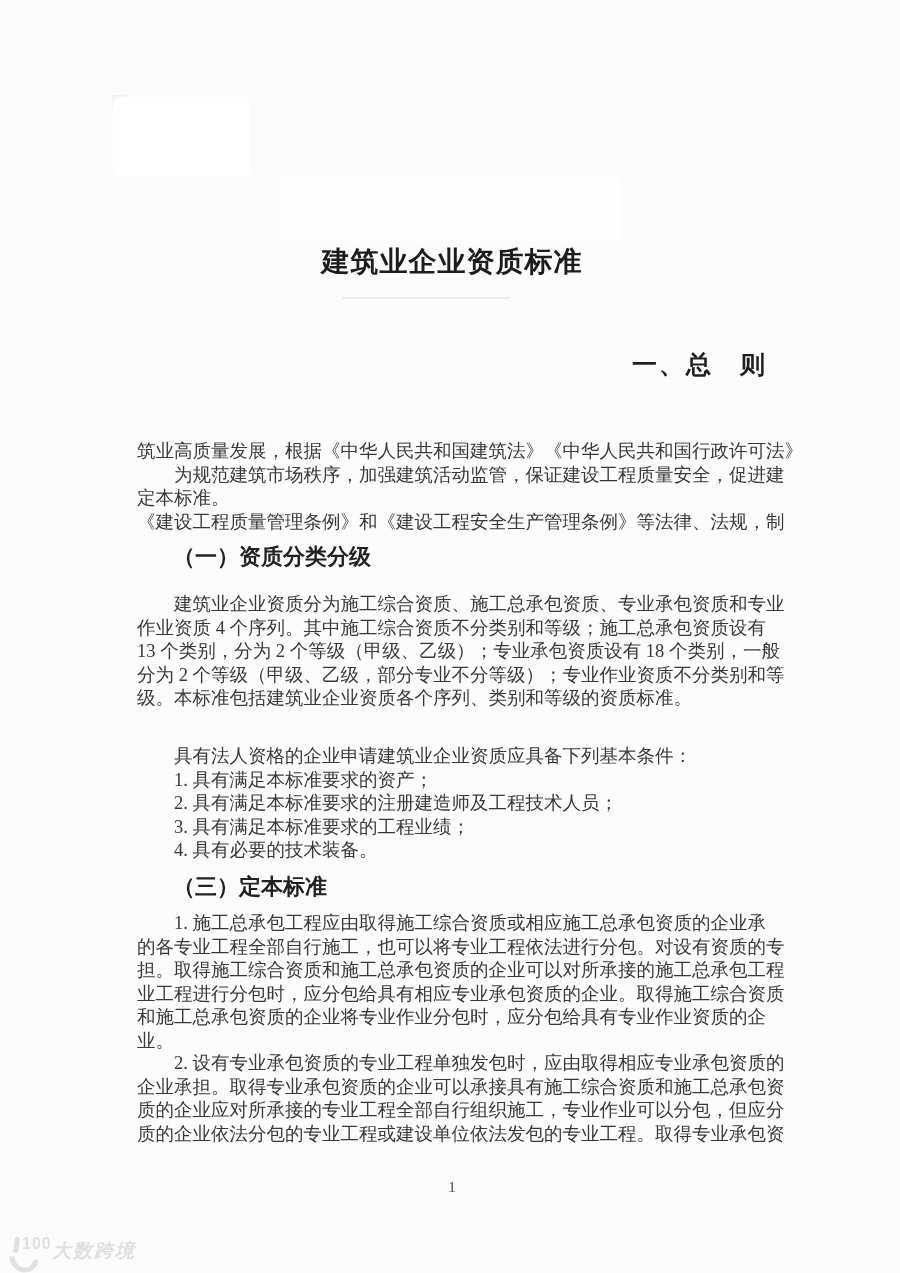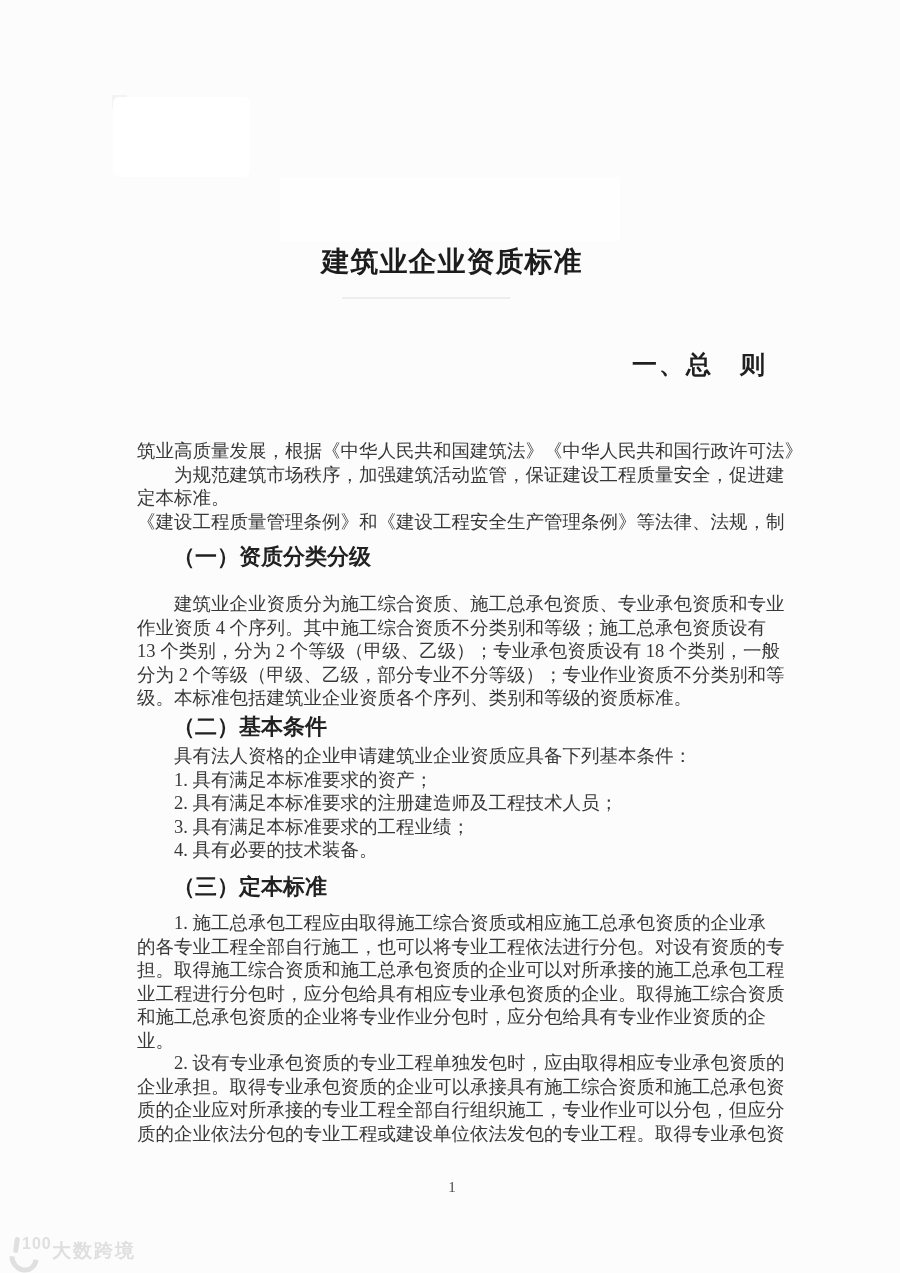--- a/index.html
+++ b/index.html
@@ -80,20 +80,21 @@
   }
   .wm-sup{
     position:absolute;left:14px;top:0px;
     font-size:16px;font-weight:bold;letter-spacing:1px;
     font-family:"Liberation Sans","DejaVu Sans",sans-serif;
   }
   .wm-text{
     font-size:19px;font-weight:bold;letter-spacing:2px;
     font-family:"Liberation Sans","DejaVu Sans",sans-serif;
     white-space:pre;
+    font-style:italic;
   }
 </style>
 </head>
 <body>
 
 <div class="page">
 
   <div class="artifact art-sq"></div>
   <div class="artifact art-white-1"></div>
   <div class="artifact art-white-2"></div>
@@ -112,21 +113,20 @@
 
   <div class="section-heading sec1-h">（一）资质分类分级</div>
   <div class="para p-sec1">
       <div class="tline">　　建筑业企业资质分为施工综合资质、施工总承包资质、专业承包资质和专业</div>
       <div class="tline">作业资质 4 个序列。其中施工综合资质不分类别和等级；施工总承包资质设有</div>
       <div class="tline">13 个类别，分为 2 个等级（甲级、乙级）；专业承包资质设有 18 个类别，一般</div>
       <div class="tline">分为 2 个等级（甲级、乙级，部分专业不分等级）；专业作业资质不分类别和等</div>
       <div class="tline">级。本标准包括建筑业企业资质各个序列、类别和等级的资质标准。</div>
     </div>
 
-  <div class="section-heading sec2-h">（二）基本条件</div>
   <div class="para p-sec2">
       <div class="tline">　　具有法人资格的企业申请建筑业企业资质应具备下列基本条件：</div>
       <div class="tline">　　1. 具有满足本标准要求的资产；</div>
       <div class="tline">　　2. 具有满足本标准要求的注册建造师及工程技术人员；</div>
       <div class="tline">　　3. 具有满足本标准要求的工程业绩；</div>
       <div class="tline">　　4. 具有必要的技术装备。</div>
     </div>
 
   <div class="section-heading sec3-h">（三）定本标准</div>
   <div class="para p-sec3a">

